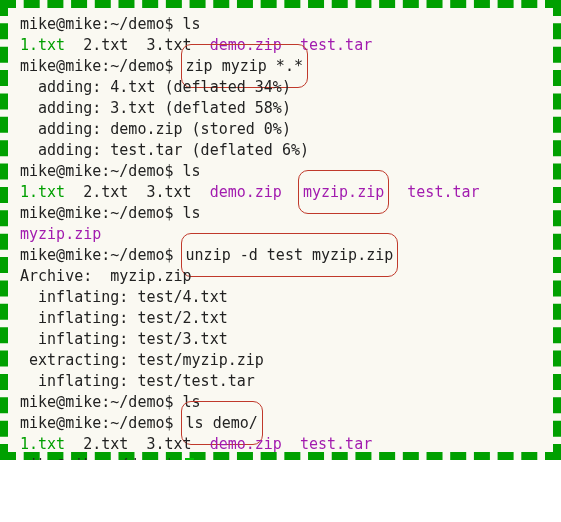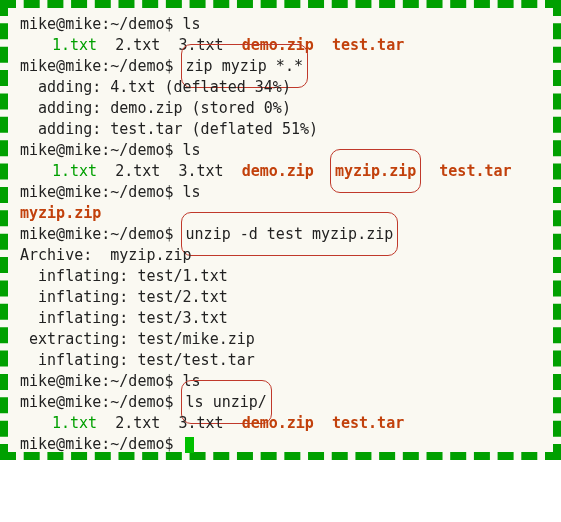--- a/index.html
+++ b/index.html
@@ -11,22 +11,22 @@
     }
     .frame {
       border: 8px dashed #00a000;
       width: 561px;
       height: 460px;
       padding: 6px 12px;
       background: #faf9f2;
       color: #222;
     }
     .term-line { white-space: pre; }
-    .green { color: #00a000; margin-left: 32px; }
-    .orange { color: #c2410c; font-weight: bold; }
+    .green { color: #00a000; }
+    .orange { color: #a21caf; }
     .blue { color: #1030c0; font-weight: bold; }
     .circ {
       border: 1.5px solid #c0392b;
       border-radius: 10px;
       padding: 12px 4px;
       margin-left: -2px;
     }
     .cursor {
       display: inline-block;
       width: 9px;
@@ -41,43 +41,44 @@
 
 <div class="frame">
 
   <div class="term-line"><span>mike@mike:~/demo$</span> <span>ls</span></div>
 
   <div class="term-line"><span class="green">1.txt</span>  <span>2.txt</span>  <span>3.txt</span>  <span class="orange">demo.zip</span>  <span class="orange">test.tar</span></div>
 
   <div class="term-line"><span>mike@mike:~/demo$</span> <span class="circ">zip myzip *.*</span></div>
 
   <div class="term-line">  adding: 4.txt (deflated 34%)</div>
+  <div class="term-line">  adding: 3.txt (deflated 58%)</div>
   <div class="term-line">  adding: demo.zip (stored 0%)</div>
-  <div class="term-line">  adding: test.tar (deflated 51%)</div>
+  <div class="term-line">  adding: test.tar (deflated 6%)</div>
 
   <div class="term-line"><span>mike@mike:~/demo$</span> <span>ls</span></div>
 
   <div class="term-line"><span class="green">1.txt</span>  <span>2.txt</span>  <span>3.txt</span>  <span class="orange">demo.zip</span>  <span class="orange circ">myzip.zip</span>  <span class="orange">test.tar</span></div>
 
 
   <div class="term-line"><span>mike@mike:~/demo$</span> <span>ls</span></div>
 
   <div class="term-line"><span class="orange">myzip.zip</span></div>
 
   <div class="term-line"><span>mike@mike:~/demo$</span> <span class="circ">unzip -d test myzip.zip</span></div>
 
   <div class="term-line">Archive:  myzip.zip</div>
-  <div class="term-line">  inflating: test/1.txt</div>
+  <div class="term-line">  inflating: test/4.txt</div>
   <div class="term-line">  inflating: test/2.txt</div>
   <div class="term-line">  inflating: test/3.txt</div>
-  <div class="term-line"> extracting: test/mike.zip</div>
+  <div class="term-line"> extracting: test/myzip.zip</div>
   <div class="term-line">  inflating: test/test.tar</div>
 
   <div class="term-line"><span>mike@mike:~/demo$</span> <span>ls</span></div>
 
 
-  <div class="term-line"><span>mike@mike:~/demo$</span> <span class="circ">ls unzip/</span></div>
+  <div class="term-line"><span>mike@mike:~/demo$</span> <span class="circ">ls demo/</span></div>
 
   <div class="term-line"><span class="green">1.txt</span>  <span>2.txt</span>  <span>3.txt</span>  <span class="orange">demo.zip</span>  <span class="orange">test.tar</span></div>
 
   <div class="term-line"><span>mike@mike:~/demo$</span> <span class="cursor"></span></div>
 
 </div>
 
 </body></html>

